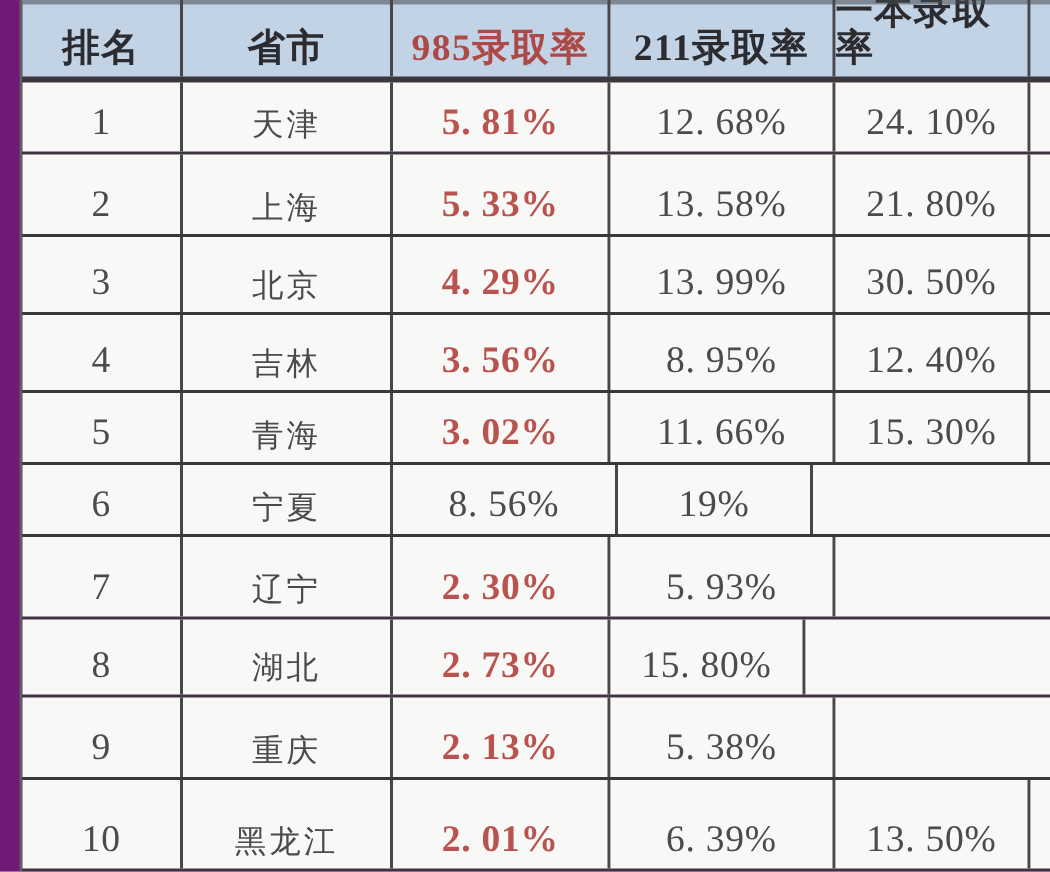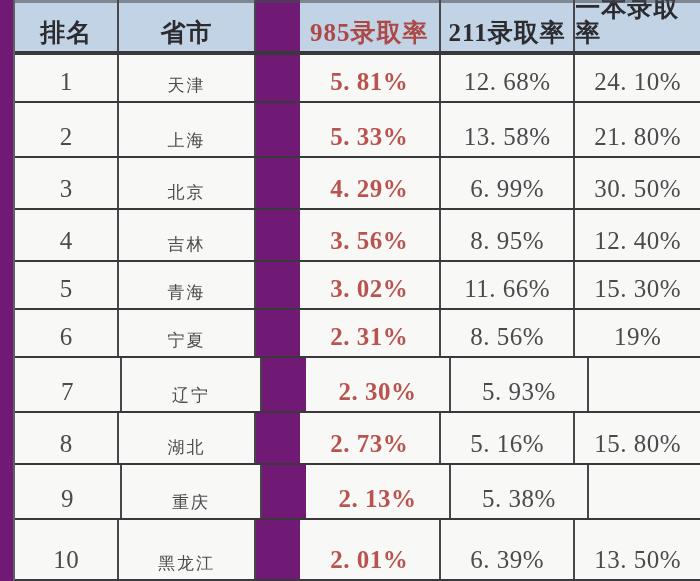--- a/index.html
+++ b/index.html
@@ -45,33 +45,33 @@
     display:flex;align-items:flex-end;justify-content:center;
     padding-bottom:7px;
     font-size:25px;line-height:1;
     color:#4b4b4e;
     letter-spacing:0.5px;
     overflow:hidden;
   }
   .c1{width:107px;}
   .c2{width:140px;}
   .c3{width:145px;}
-  .c4{width:138px;}
+  .c4{width:150px;}
   .c5{width:130px;}
   .c6{flex:1;border-right:none;}
   .hdr .cell{
     background:#c2d3e6;
     font-weight:bold;
     color:#2c2c30;
     padding-bottom:6px;
     letter-spacing:1px;
   }
-  .accent{color:#b9534f;font-weight:bold;margin-left:44px;}
+  .accent{color:#b9534f;font-weight:bold;}
   .hdr .accent{color:#ac4947;}
-  .province{font-size:17px;letter-spacing:2px;}
+  .province{font-size:21px;letter-spacing:2px;}
 </style>
 </head>
 <body>
 
 <div class="screen">
   <div class="grid-table">
 
     <div class="row hdr">
       <div class="cell c1">排名</div>
       <div class="cell c2">省市</div>
@@ -96,21 +96,21 @@
       <div class="cell c3 accent">5. 33%</div>
       <div class="cell c4">13. 58%</div>
       <div class="cell c5">21. 80%</div>
       <div class="cell c6"></div>
     </div>
 
     <div class="row">
       <div class="cell c1">3</div>
       <div class="cell c2 province">北京</div>
       <div class="cell c3 accent">4. 29%</div>
-      <div class="cell c4">6. 99%</div>
+      <div class="cell c4">13. 99%</div>
       <div class="cell c5">30. 50%</div>
       <div class="cell c6"></div>
     </div>
 
     <div class="row">
       <div class="cell c1">4</div>
       <div class="cell c2 province">吉林</div>
       <div class="cell c3 accent">3. 56%</div>
       <div class="cell c4">8. 95%</div>
       <div class="cell c5">12. 40%</div>
@@ -122,39 +122,37 @@
       <div class="cell c2 province">青海</div>
       <div class="cell c3 accent">3. 02%</div>
       <div class="cell c4">11. 66%</div>
       <div class="cell c5">15. 30%</div>
       <div class="cell c6"></div>
     </div>
 
     <div class="row">
       <div class="cell c1">6</div>
       <div class="cell c2 province">宁夏</div>
-      <div class="cell c3 accent">2. 31%</div>
       <div class="cell c4">8. 56%</div>
       <div class="cell c5">19%</div>
       <div class="cell c6"></div>
     </div>
 
     <div class="row">
       <div class="cell c1">7</div>
       <div class="cell c2 province">辽宁</div>
       <div class="cell c3 accent">2. 30%</div>
       <div class="cell c4">5. 93%</div>
       <div class="cell c6"></div>
     </div>
 
     <div class="row">
       <div class="cell c1">8</div>
       <div class="cell c2 province">湖北</div>
       <div class="cell c3 accent">2. 73%</div>
-      <div class="cell c4">5. 16%</div>
       <div class="cell c5">15. 80%</div>
       <div class="cell c6"></div>
     </div>
 
     <div class="row">
       <div class="cell c1">9</div>
       <div class="cell c2 province">重庆</div>
       <div class="cell c3 accent">2. 13%</div>
       <div class="cell c4">5. 38%</div>
       <div class="cell c6"></div>

